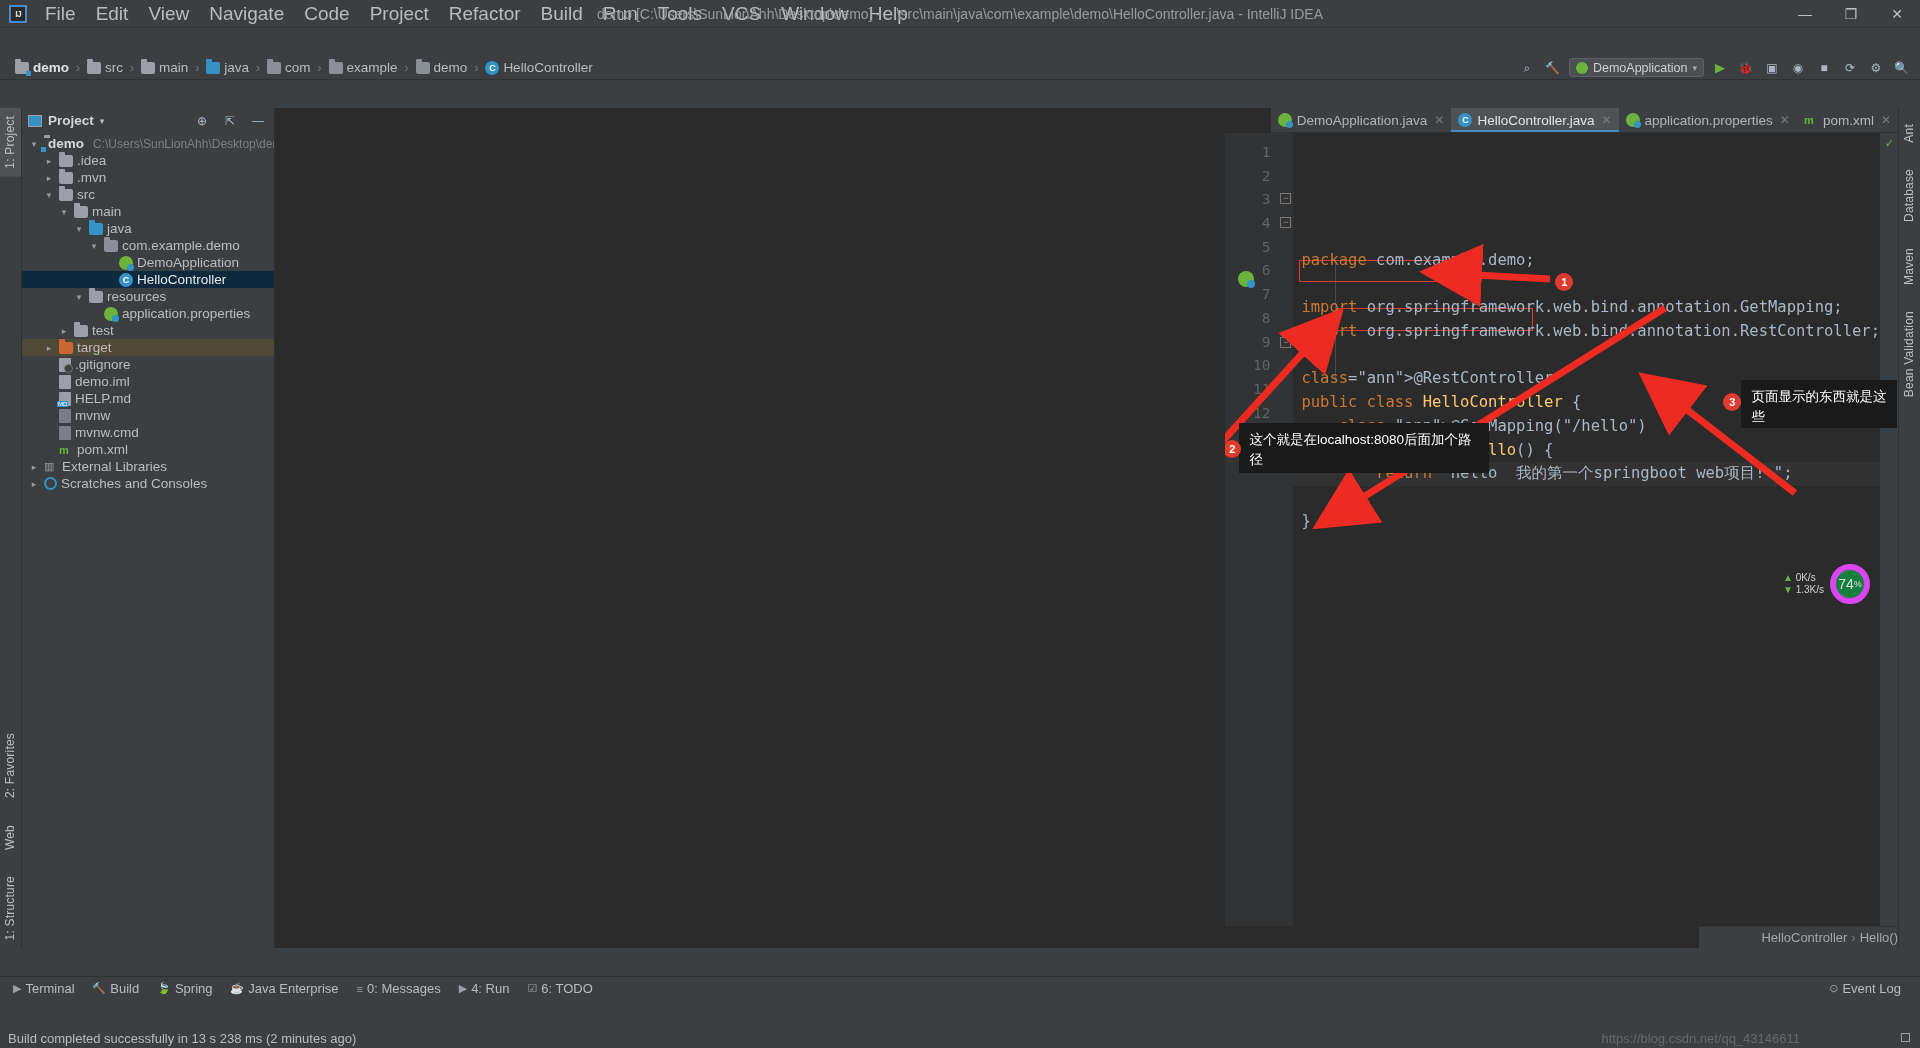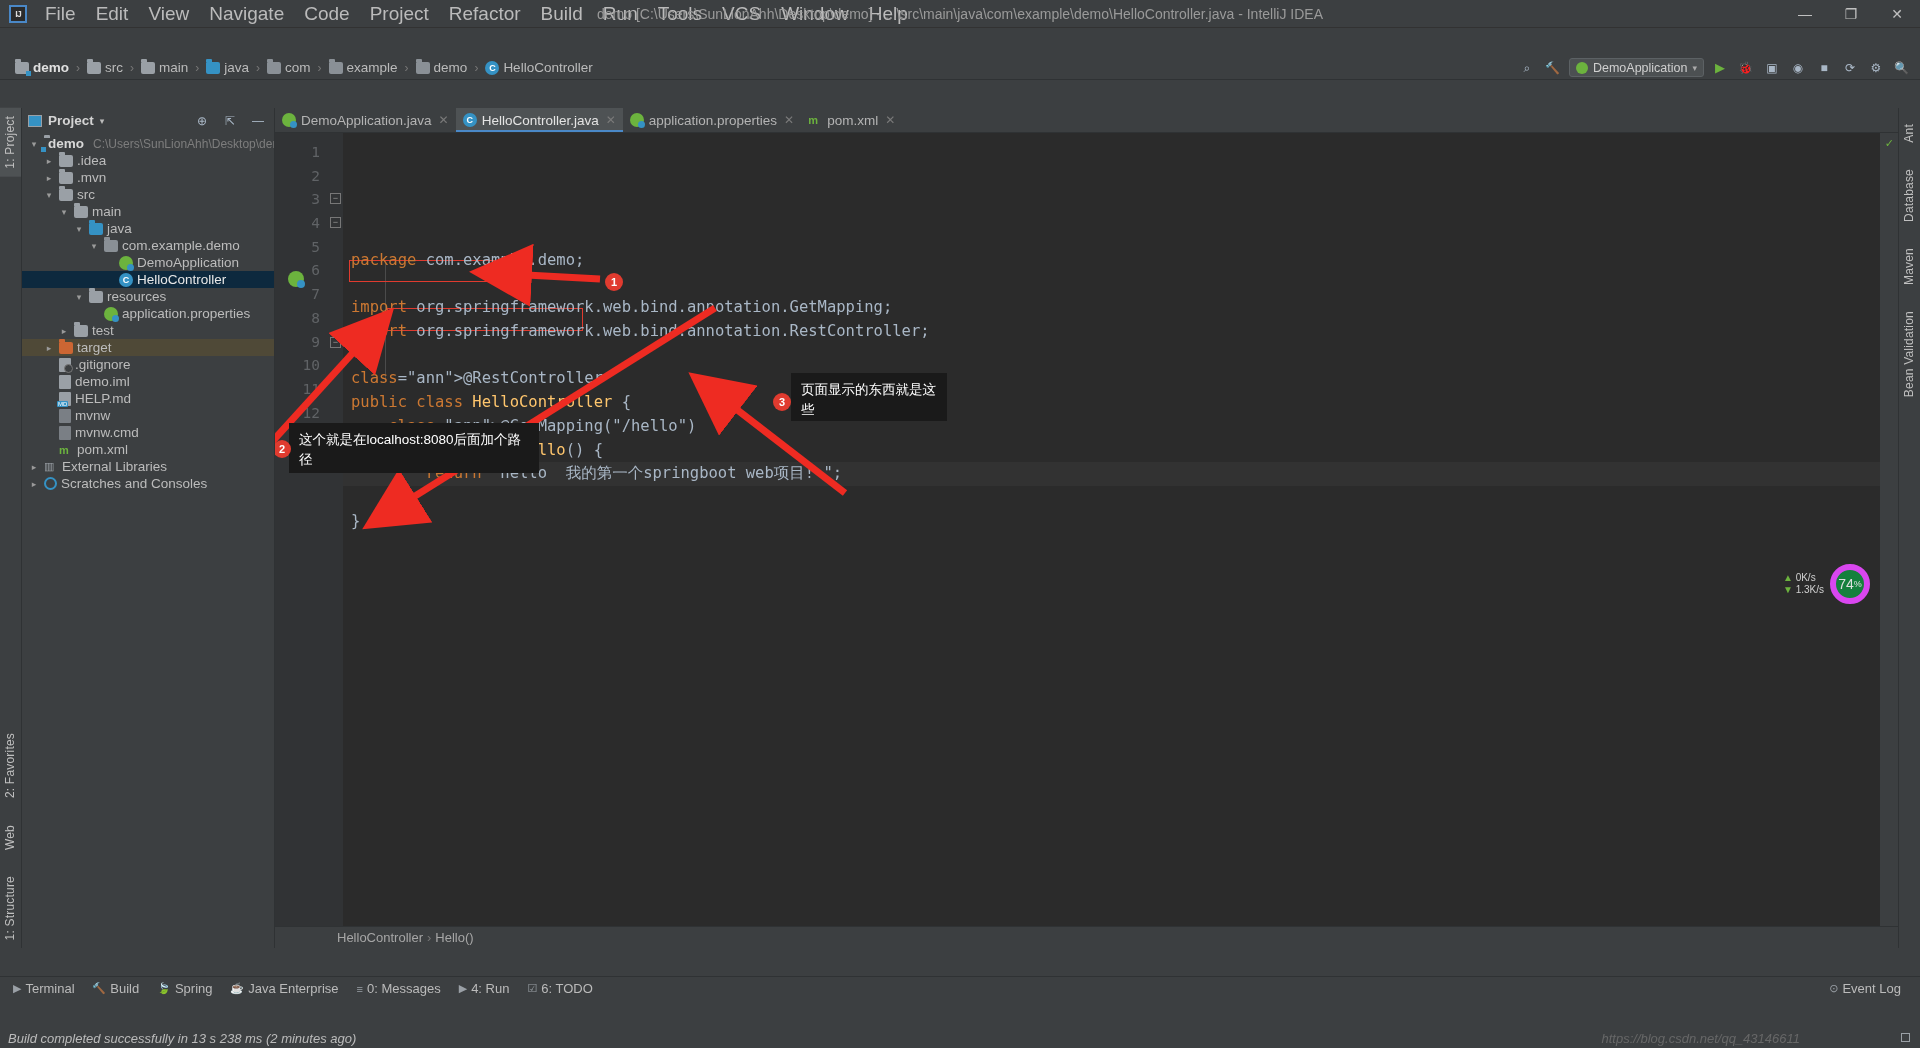--- a/index.html
+++ b/index.html
@@ -105,21 +105,21 @@
   .file-ic.git:after{content:"";position:absolute;right:-2px;bottom:-1px;width:7px;height:7px;
     border-radius:50%;border:1.5px solid #777;background:#3c3f41;}
   .spring-ic{ width:14px;height:14px;border-radius:50%;background:#6cb33e;flex:0 0 14px; position:relative;}
   .spring-ic:after{content:"";position:absolute;right:-1px;bottom:-1px;width:7px;height:7px;border-radius:50%;
     background:#3592c4;}
   .xml-ic{color:#6cb33e;font-size:11px;font-weight:bold;flex:0 0 14px;}
   .lib-ic{color:#9aa0a6;font-size:11px;flex:0 0 14px;}
   .scr-ic{width:13px;height:13px;border-radius:50%;border:2px solid #3592c4;flex:0 0 13px;}
 
   
-  .editor-wrap{ flex:1; display:flex; flex-direction:column; min-width:0; background:#2b2b2b; }
+  .editor-wrap{ flex:1; display:flex; flex-direction:column; min-width:0; background:#2b2b2b;align-items:flex-end; }
   .tabs{
     height:25px; flex:0 0 25px; background:#3c3f41; display:flex; align-items:stretch;
     border-bottom:1px solid #2f3234;
   }
   .tab{
     display:flex; align-items:center; gap:5px; padding:0 7px; font-size:13.5px; color:#b4b4b4;
     position:relative; white-space:nowrap;
   }
   .tab.active{ background:#4e5254; color:#e4e4e4; }
   .tab.active:after{ content:""; position:absolute; left:0; right:0; bottom:0; height:2px; background:#4a88c7;}
@@ -175,21 +175,21 @@
     height:24px; flex:0 0 24px; background:#3c3f41; display:flex; align-items:center;
     gap:0px; padding-left:4px; border-top:1px solid #2f3234;
   }
   .tw{ display:flex; align-items:center; gap:4px; padding:2px 9px; font-size:13px; color:#bbbbbb;}
   .tw .ic{ font-size:11px; color:#9aa0a6;}
   .tw-right{ margin-left:auto; display:flex; align-items:center; gap:6px; padding-right:10px;}
 
   
   .statusbar{
     height:20px; flex:0 0 20px; background:#3c3f41; display:flex; align-items:center;
-    padding-left:8px; font-size:13px; color:#bbbbbb; position:relative;font-style:italic;
+    padding-left:8px; font-size:13px; color:#bbbbbb; position:relative;
   }
   .status-right{ margin-left:auto; padding-right:10px; color:#8a8a8a; font-size:12.5px;}
   .watermark{
     position:absolute; right:120px; bottom:2px; color:#6e6e6e; font-size:13px; opacity:.85;
     font-family:"Liberation Sans",sans-serif;
     margin-top:16px;
   }
 
   
   .memwidget{ position:absolute; right:28px; bottom:322px; display:flex; align-items:center; gap:6px; z-index:20;}
@@ -492,21 +492,21 @@
           <line x1="-75" y1="388" x2="105" y2="190" stroke="#ee2b22" stroke-width="7" marker-end="url(#ah)"></line>
           <line x1="570" y1="360" x2="430" y2="252" stroke="#ee2b22" stroke-width="7" marker-end="url(#ah)"></line>
         </svg>
 
         <div class="badge" style="left:330px; top:140px;">1</div>
 
         <div class="badge" style="left:-2px; top:307px;">2</div>
         <div class="callout" style="left:14px; top:290px; width:250px; white-space:normal; height:50px;">这个就是在localhost:8080后面加个路径</div>
 
         <div class="badge" style="left:498px; top:260px;">3</div>
-        <div class="callout" style="left:516px; top:240px; width:156px; white-space:normal; height:48px;">页面显示的东西就是这些</div>
+        <div class="callout" style="left:516px; top:247px; width:156px; white-space:normal; height:48px;">页面显示的东西就是这些</div>
 
         <div class="memwidget">
           <div class="speed">
             <div><span class="up">▲</span>
               <span>0K/s</span></div>
             <div><span class="dn">▼</span>
               <span>1.3K/s</span></div>
           </div>
           <div class="gauge">
             <span>74</span>

